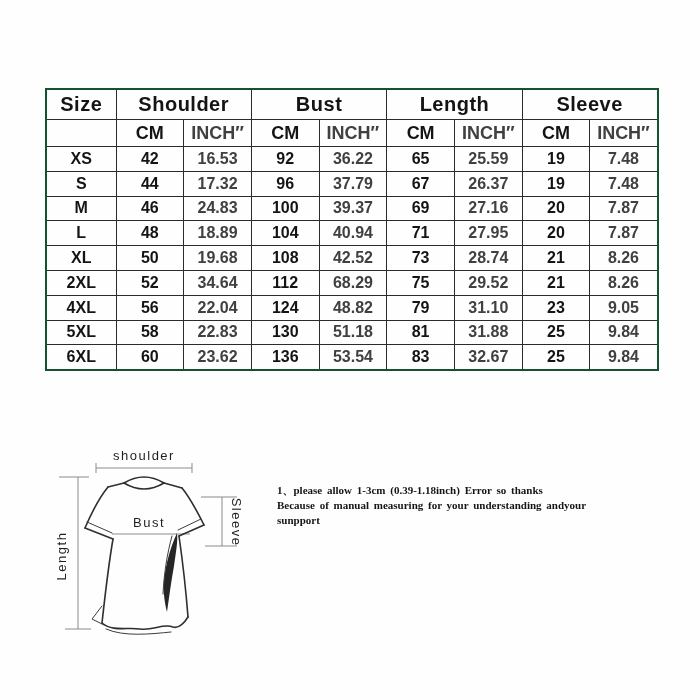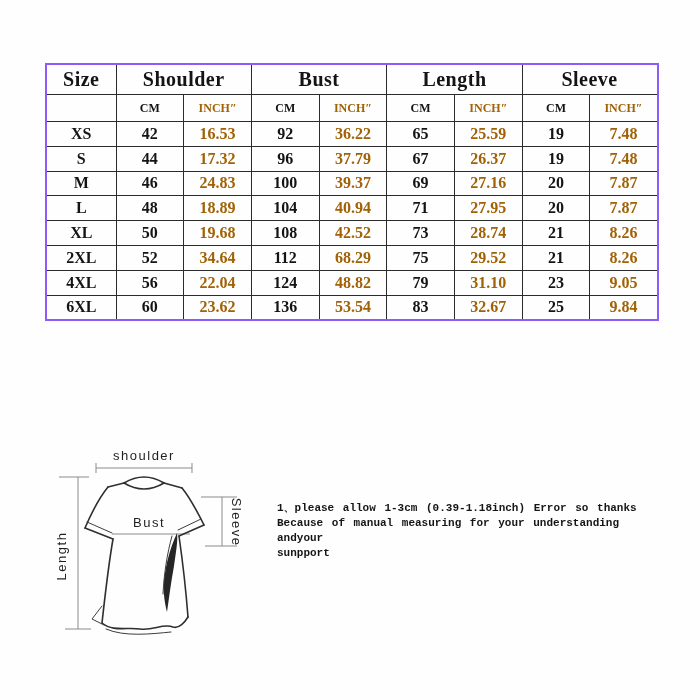--- a/index.html
+++ b/index.html
@@ -5,37 +5,37 @@
   html,body{margin:0;padding:0;}
   body{
     width:700px;height:700px;position:relative;overflow:hidden;
     background:#ffffff;
     font-family:"Liberation Mono", monospace;
   }
   .page{position:absolute;inset:0;background:#fefefe;}
 
   
   .size-table{
-    position:absolute;left:45px;top:63px;width:612px;
+    position:absolute;left:45px;top:88px;width:612px;
     border-collapse:collapse;table-layout:fixed;
     background:#fefefe;
-    border:2px solid #8b5cf6;
-    font-family:Liberation Serif, serif;
+    border:2px solid #14532d;
+    font-family:Liberation Sans, sans-serif;
     font-weight:bold;color:#141414;
   }
   .size-table th,.size-table td{
     border:1px solid #2b2b2b;
     text-align:center;vertical-align:middle;
     padding:0;white-space:nowrap;
     font-weight:bold;
   }
   .size-table thead tr.main-head th{height:29px;font-size:20px;letter-spacing:0.5px;}
-  .size-table thead tr.unit-head th{height:26px;font-size:12px;border-radius:6px;}
+  .size-table thead tr.unit-head th{height:26px;font-size:18px;border-radius:6px;}
   .size-table tbody td{height:23.8px;font-size:16px;}
-  .size-table .inch{color:#a16207;margin-top:40px;}
+  .size-table .inch{color:#404040;margin-top:40px;}
   .size-table col.c-size{width:70px;}
   .size-table col.c-val{width:67.7px;}
 
   
   .diagram{position:absolute;left:28px;top:436px;width:232px;height:238px;}
   .diagram svg{width:100%;height:100%;}
   .dim{stroke:#8b8b8b;stroke-width:1;fill:none;}
   .shirt{stroke:#2f2f2f;stroke-width:1.6;fill:none;stroke-linecap:round;stroke-linejoin:round;}
   .shirt-thin{stroke:#3c3c3c;stroke-width:1;fill:none;stroke-linecap:round;}
   .crease{fill:#262626;stroke:none;}
@@ -44,21 +44,21 @@
     font-size:13px;fill:#1f1f1f;letter-spacing:1.5px;
   }
 
   
   .note{
     position:absolute;left:277px;width:395px;
     font-family:"Liberation Mono", monospace;
     font-size:11px;font-weight:bold;line-height:15px;
     color:#151515;white-space:pre-line;word-spacing:2px;
   }
-  .note-1{top:501px;}
+  .note-1{top:483px;font-family:Liberation Serif, serif;}
   .note-2{top:606px;}
 </style>
 </head>
 <body>
 
 <div class="page">
 
   <table class="size-table">
     <colgroup>
       <col class="c-size">
@@ -161,20 +161,31 @@
         <tr>
           <td>4XL</td>
           <td>56</td>
           <td class="inch">22.04</td>
           <td>124</td>
           <td class="inch">48.82</td>
           <td>79</td>
           <td class="inch">31.10</td>
           <td>23</td>
           <td class="inch">9.05</td>
+        </tr>
+        <tr>
+          <td>5XL</td>
+          <td>58</td>
+          <td class="inch">22.83</td>
+          <td>130</td>
+          <td class="inch">51.18</td>
+          <td>81</td>
+          <td class="inch">31.88</td>
+          <td>25</td>
+          <td class="inch">9.84</td>
         </tr>
         <tr>
           <td>6XL</td>
           <td>60</td>
           <td class="inch">23.62</td>
           <td>136</td>
           <td class="inch">53.54</td>
           <td>83</td>
           <td class="inch">32.67</td>
           <td>25</td>

